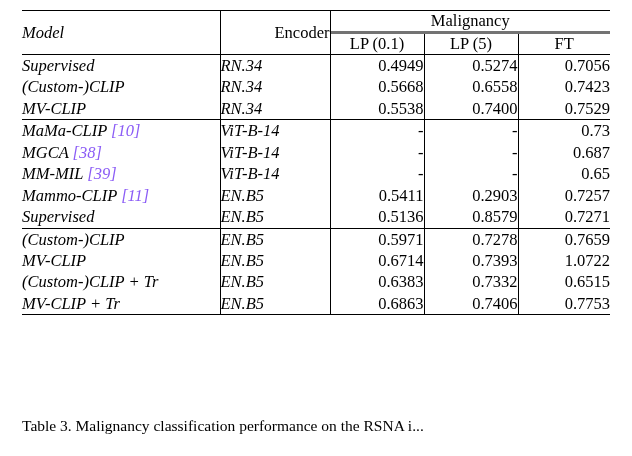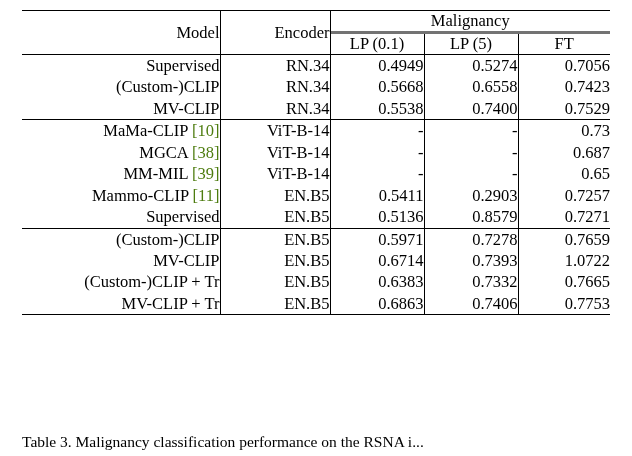--- a/index.html
+++ b/index.html
@@ -47,44 +47,44 @@
     border-top: 1px solid #000;
   }
   
   .vl-left  { border-left: 1px solid #000; }
 
   .cell {
     padding: 3px 8px;
     line-height: 1.30;
   }
   .cell.center { text-align: right; }
-  .cell.left { text-align: right; }
+  .cell.left { text-align: left; font-style: italic; }
 
   .hdr-model { padding: 14px 8px 14px 6px; }
   .hdr-enc   { padding: 14px 8px; }
 
   .span-head {
     text-align: center;
     padding: 3px 8px 2px 8px;
   }
   .span-underline {
     border-bottom: 3px solid #737373;
   }
   .sub-head {
     text-align: center;
     padding: 3px 8px 4px 8px;
   }
 
   .bold { font-weight: bold; }
-  .cite { color: #4d7c0f; }
+  .cite { color: #8b5cf6; }
 
   .caption {
     position: absolute;
     left: 22px;
-    top: 432px;
+    top: 416px;
     width: 592px;
     font-size: 15.5px;
     line-height: 1.35;
     color: #000;
     white-space: nowrap;
     overflow: hidden;
   }
 </style>
 </head>
 <body>
@@ -243,21 +243,21 @@
         <td class="cell center vl-left">0.7393</td>
         <td class="cell center vl-left">1.0722</td>
       </tr>
       <tr>
         <td class="cell left">
           <span>(Custom-)CLIP + Tr</span>
         </td>
         <td class="cell left vl-left">EN.B5</td>
         <td class="cell center vl-left">0.6383</td>
         <td class="cell center vl-left">0.7332</td>
-        <td class="cell center vl-left">0.7665</td>
+        <td class="cell center vl-left">0.6515</td>
       </tr>
       <tr>
         <td class="cell left">
           <span>MV-CLIP + Tr</span>
         </td>
         <td class="cell left vl-left">EN.B5</td>
         <td class="cell center vl-left bold">0.6863</td>
         <td class="cell center vl-left bold">0.7406</td>
         <td class="cell center vl-left bold">0.7753</td>
       </tr>

